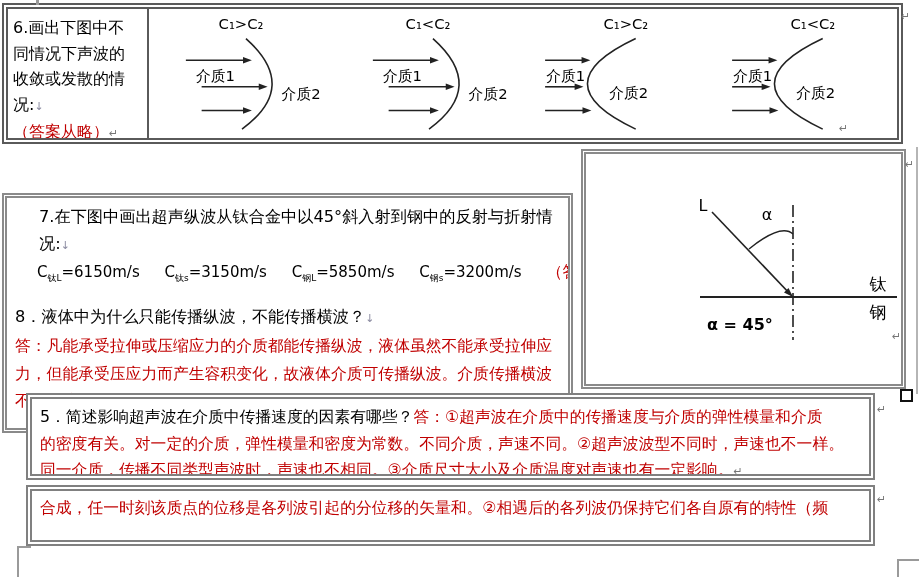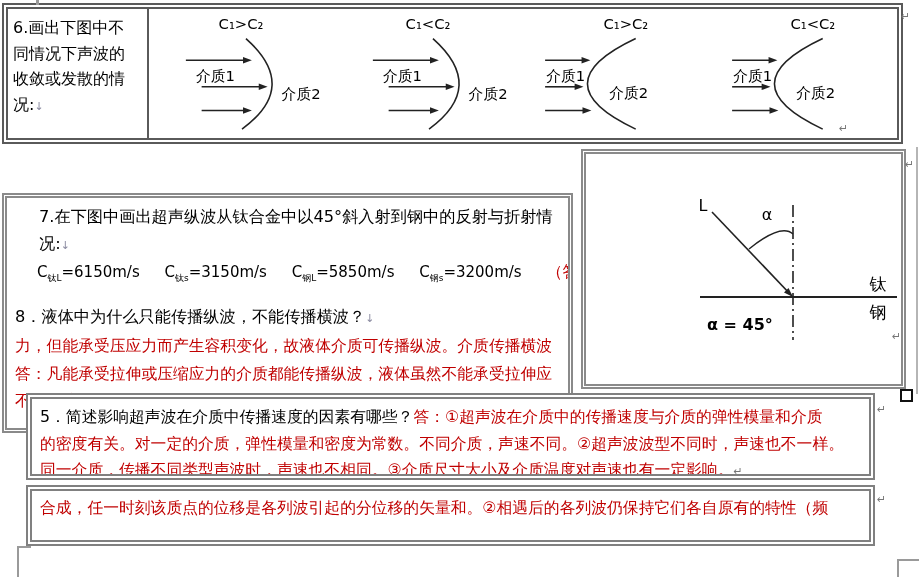--- a/index.html
+++ b/index.html
@@ -43,20 +43,21 @@
 <body>
 
 <div id="page">
 
   <div id="top-table" class="box">
     <div id="q6-cell">
       <div>6.画出下图中不</div>
       <div>同情况下声波的</div>
       <div>收敛或发散的情</div>
       <div><span>况:</span><span class="dmark">↓</span></div>
+      <div><span class="red">（答案从略）</span><span class="mark">↵</span></div>
     </div>
 
     <div id="diagram-cell">
 
       <svg width="187" height="129" viewBox="0 0 187 131">
         <text x="92" y="20" text-anchor="middle" font-size="15">C₁&gt;C₂</text>
         <line x1="36" y1="52" x2="95" y2="52" stroke="#222" stroke-width="1.6"></line>
         <polygon points="103,52 94,48.7 94,55.3" fill="#222"></polygon>
         <line x1="52" y1="79" x2="111" y2="79" stroke="#222" stroke-width="1.6"></line>
         <polygon points="119,79 110,75.7 110,82.3" fill="#222"></polygon>
@@ -113,22 +114,22 @@
     <div class="q7line">7.在下图中画出超声纵波从钛合金中以45°斜入射到钢中的反射与折射情</div>
     <div class="q7line"><span>况:</span><span class="dmark">↓</span></div>
     <div id="vel-line">
       <span class="vel"><span>C</span><sub>钛L</sub><span>=6150m/s</span></span>
       <span class="vel"><span>C</span><sub>钛s</sub><span>=3150m/s</span></span>
       <span class="vel"><span>C</span><sub>钢L</sub><span>=5850m/s</span></span>
       <span class="vel"><span>C</span><sub>钢s</sub><span>=3200m/s</span></span>
       <span class="red" style="font-size:16px">（答案从略）</span>
     </div>
     <div id="q8-question"><span>8．液体中为什么只能传播纵波，不能传播横波？</span><span class="dmark">↓</span></div>
+    <div class="q8a red">答：凡能承受拉伸或压缩应力的介质都能传播纵波，液体虽然不能承受拉伸应</div>
     <div class="q8a red">力，但能承受压应力而产生容积变化，故液体介质可传播纵波。介质传播横波</div>
-    <div class="q8a red">答：凡能承受拉伸或压缩应力的介质都能传播纵波，液体虽然不能承受拉伸应</div>
     <div class="q8a red"><span>不能在液体中传播。</span><span class="mark">↵</span></div>
   </div>
 
   <div id="mid-right" class="box">
     <svg width="315" height="229" viewBox="0 0 315 229">
 
       <line x1="114" y1="143" x2="311" y2="143" stroke="#222" stroke-width="1.8"></line>
 
       <line x1="207" y1="51" x2="207" y2="186" stroke="#222" stroke-width="1.6" stroke-dasharray="12 4 2 4"></line>
 

